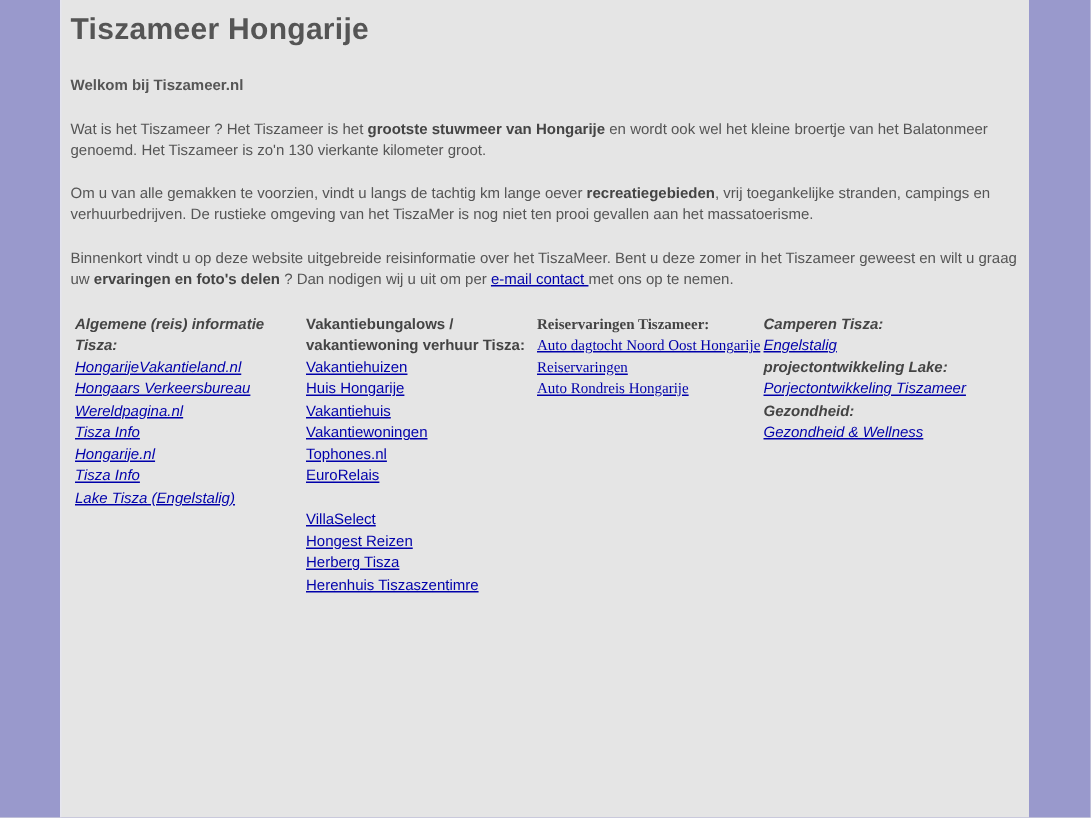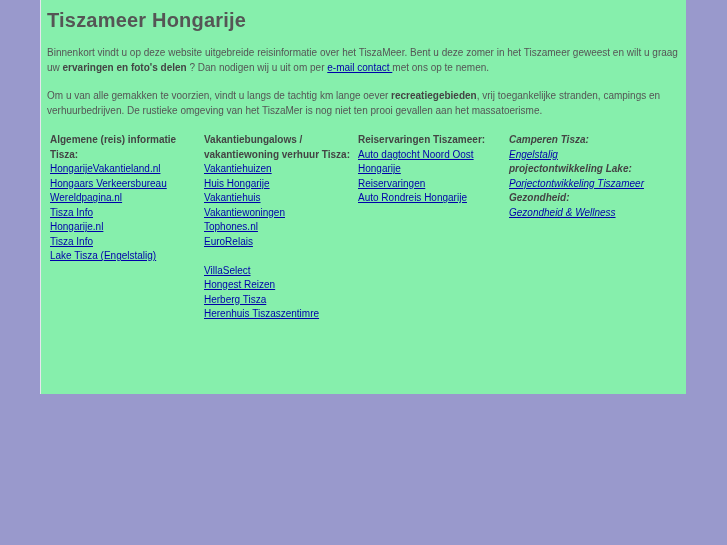--- a/index.html
+++ b/index.html
@@ -4,22 +4,22 @@
   <style>
     html, body { margin: 0; padding: 0; }
     body {
       width: 727px; height: 545px; overflow: hidden;
       background: #9999cc;
       font-family: "Liberation Sans", sans-serif;
       color: #555555;
       position: relative;
     }
     .page {
-      position: absolute; left: 40px; top: 0; width: 646px; height: 394px;
-      background: #86efac;
+      position: absolute; left: 40px; top: 0; width: 646px; height: 545px;
+      background: #e5e5e5;
       border-left: 1px solid #e6e6ef;
       box-sizing: border-box;
       padding: 0 6px 0 6px;
     }
     h1 {
       margin: 0; padding-top: 8px;
       font-size: 20px; font-weight: bold; color: #555555;
       line-height: 24px; letter-spacing: 0.2px;
     }
     p {
@@ -27,39 +27,41 @@
     }
     .welcome { margin-top: 19px; font-weight: bold; }
     .para { margin-top: 14px; }
     b { color: #444444; }
     a { color: #0000aa; text-decoration: underline; }
     table.links {
       margin-top: 15px; margin-left: 3px;
       border-collapse: collapse; font-size: 10px;
     }
     table.links td { vertical-align: top; padding: 0; line-height: 14.5px; }
-    .col1 { width: 154px; }
+    .col1 { width: 154px; font-style: italic; }
     .col2 { width: 154px; margin-left: 48px; }
-    .col3 { width: 151px; }
+    .col3 { width: 151px; font-family: Liberation Serif, serif; }
     .col4 { width: 160px; font-style: italic; }
     .hd { font-weight: bold; color: #444444; display: block; }
     .lk { display: block; }
     .gap { display: block; height: 14.5px; }
   </style>
 </head>
 <body>
 
 <div class="page">
   <h1>Tiszameer Hongarije</h1>
+  <p class="welcome">Welkom bij Tiszameer.nl</p>
+
+  <p class="para"><span>Wat is het Tiszameer ? Het Tiszameer is het </span><b>grootste stuwmeer van Hongarije</b><span> en wordt ook wel het kleine broertje van het Balatonmeer genoemd. Het Tiszameer is zo'n 130 vierkante kilometer groot.</span></p>
 
 
+  <p class="para"><span>Om u van alle gemakken te voorzien, vindt u langs de tachtig km lange oever </span><b>recreatiegebieden</b><span>, vrij toegankelijke stranden, campings en verhuurbedrijven. De rustieke omgeving van het TiszaMer is nog niet ten prooi gevallen aan het massatoerisme.</span></p>
 
   <p class="para"><span>Binnenkort vindt u op deze website uitgebreide reisinformatie over het TiszaMeer. Bent u deze zomer in het Tiszameer geweest en wilt u graag uw </span><b>ervaringen en foto's delen</b><span> ? Dan nodigen wij u uit om per </span><a href="#">e-mail contact </a><span>met ons op te nemen.</span></p>
-
-  <p class="para"><span>Om u van alle gemakken te voorzien, vindt u langs de tachtig km lange oever </span><b>recreatiegebieden</b><span>, vrij toegankelijke stranden, campings en verhuurbedrijven. De rustieke omgeving van het TiszaMer is nog niet ten prooi gevallen aan het massatoerisme.</span></p>
 
 
   <table class="links">
     <tbody>
         <tr>
       <td class="col1">
         <span class="hd">Algemene (reis) informatie Tisza:</span>
         <a class="lk" href="#">HongarijeVakantieland.nl</a>
         <a class="lk" href="#">Hongaars Verkeersbureau</a>
         <a class="lk" href="#">Wereldpagina.nl</a>

